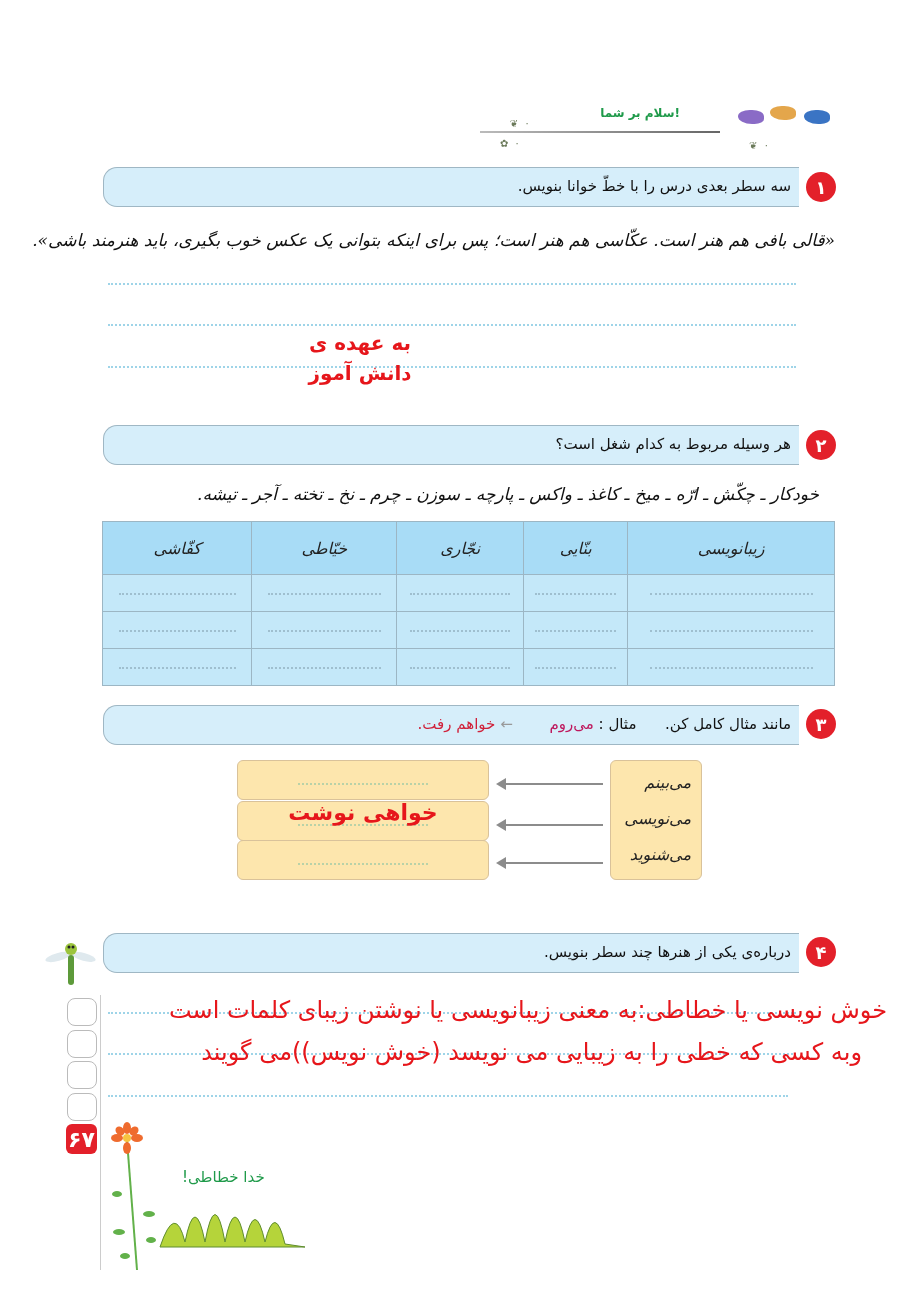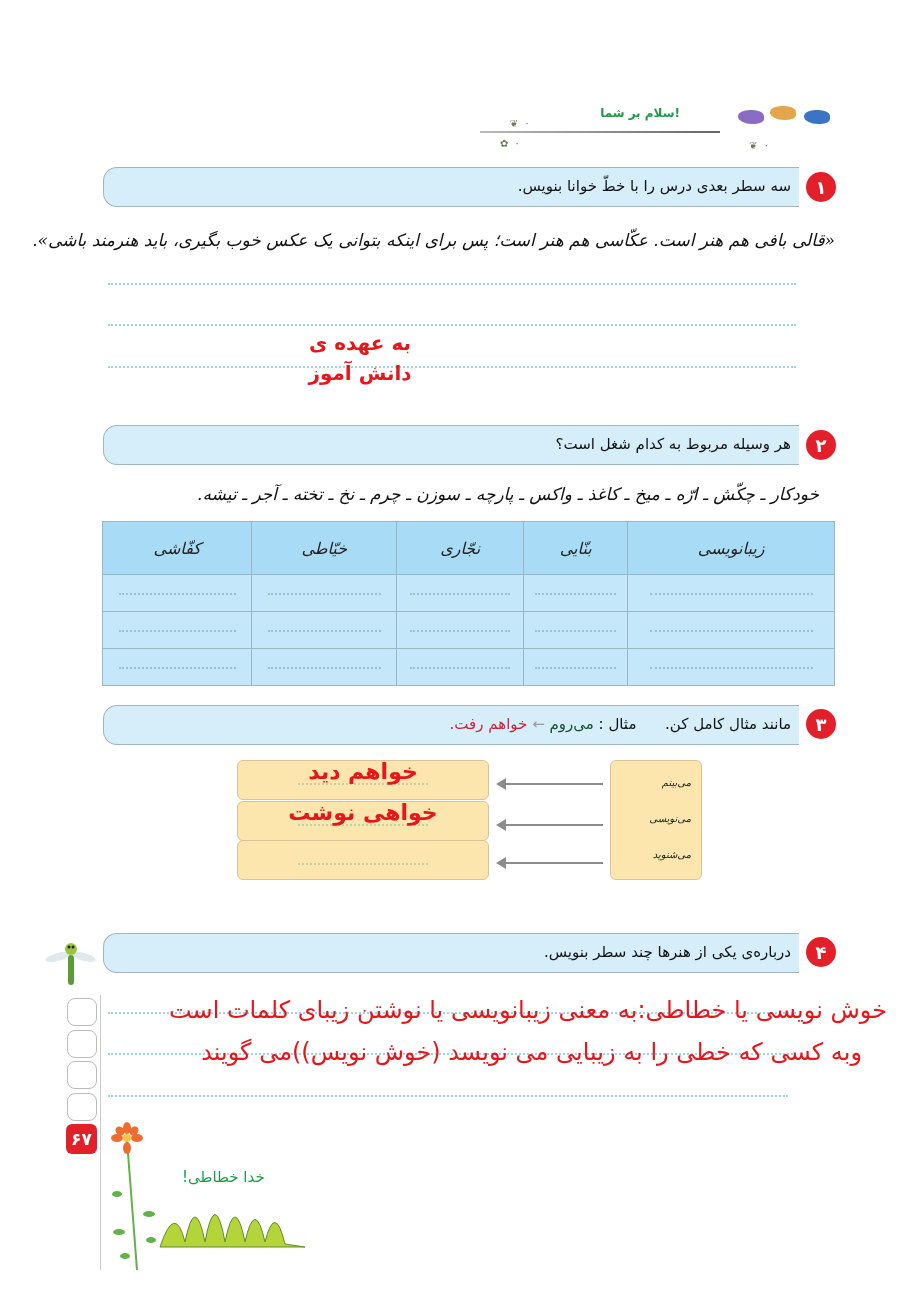--- a/index.html
+++ b/index.html
@@ -30,34 +30,34 @@
   
   table.jobs { position: absolute; left: 102px; top: 521px; width: 733px; border-collapse: collapse; direction: rtl; }
   table.jobs th { background: #a8dcf6; height: 50px; font-family: "DejaVu Serif", serif; font-style: italic;
                   font-weight: normal; font-size: 16px; border: 1.5px solid #9cb6c4; }
   table.jobs td { background: #c4e8f9; height: 34px; border: 1.5px solid #9cb6c4; text-align: center; }
   table.jobs td span { display: inline-block; width: 80%; border-top: 2px dotted #9fbfcf; vertical-align: middle; }
 
   
   .srcbox { left: 610px; top: 760px; width: 92px; height: 120px; background: #fde6ad; border: 1.5px solid #d9c29a;
             border-radius: 6px; box-sizing: border-box; }
-  .srcbox div { font-family: "DejaVu Serif", serif; font-style: italic; font-size: 10px; text-align: right; padding-right: 10px; direction: rtl; height: 36px; line-height: 36px; }
+  .srcbox div { font-family: "DejaVu Serif", serif; font-style: italic; font-size: 16px; text-align: right; padding-right: 10px; direction: rtl; height: 36px; line-height: 36px; }
   .ansbox { left: 237px; width: 252px; height: 40px; background: #fde6ad; border: 1.5px solid #d9c29a;
             border-radius: 6px; box-sizing: border-box; }
   .ansbox .inner-dots { position: absolute; left: 60px; right: 60px; top: 22px; border-top: 2px dotted #b9d2a8; }
   .ansbox .ans { position: absolute; left: 0; right: 0; top: -2px; text-align: center; font-size: 22px; }
   .arrow { left: 498px; width: 105px; height: 2px; background: #8c8c8c; }
   .arrow::before { content: ""; position: absolute; left: -2px; top: -5px; border-right: 10px solid #8c8c8c;
                    border-top: 6px solid transparent; border-bottom: 6px solid transparent; }
 
   
   .vline { left: 100px; top: 995px; width: 1px; height: 275px; background: #ccc; }
   .cbox { left: 67px; width: 30px; height: 28px; border: 1.5px solid #bbb; border-radius: 8px; box-sizing: border-box; background: #fff; }
   .pagenum { left: 66px; top: 1124px; width: 31px; height: 30px; background: #e3202a; border-radius: 6px; color: #fff;
-             font-weight: bold; font-size: 17px; display: flex; align-items: center; justify-content: center; }
+             font-weight: bold; font-size: 22px; display: flex; align-items: center; justify-content: center; }
 </style>
 </head>
 <body>
 
 <div class="abs banner">
   <div class="line"></div>
   <div class="leafdots" style="left:40px;top:22px;">❦ ·</div>
   <div class="leafdots" style="left:30px;top:42px;">✿ ·</div>
   <div class="leafdots" style="right:70px;top:44px;">❦ ·</div>
   <span class="title">سلام بر شما!</span>
@@ -122,40 +122,39 @@
       <td><span></span></td>
     </tr>
   </tbody>
 </table>
 
 <div class="abs qbar" style="top:705px;">
   <span class="qtext">
     <span>مانند مثال کامل کن.</span>
     &nbsp;&nbsp;&nbsp;&nbsp;
     <span>مثال :</span>
-    <span style="color:#14532d;">می‌روم</span>
+    <span style="color:#be185d;margin-left:32px;">می‌روم</span>
     <span style="color:#999;">←</span>
     <span style="color:#d0213a;">خواهم رفت.</span>
   </span>
 </div>
 <div class="abs qnum" style="left:806px;top:709px;">۳</div>
 
 <div class="abs srcbox">
   <div style="margin-top:4px;">می‌بینم</div>
   <div>می‌نویسی</div>
   <div>می‌شنوید</div>
 </div>
 
 <div class="abs arrow" style="top:783px;"></div>
 <div class="abs arrow" style="top:824px;"></div>
 <div class="abs arrow" style="top:862px;"></div>
 
 <div class="abs ansbox" style="top:760px;">
   <div class="inner-dots"></div>
-  <div class="ans answer-red">خواهم دید</div>
 </div>
 <div class="abs ansbox" style="top:801px;padding-left:8px;">
   <div class="inner-dots"></div>
   <div class="ans answer-red">خواهی نوشت</div>
 </div>
 <div class="abs ansbox" style="top:840px;">
   <div class="inner-dots"></div>
 </div>
 
 <div class="abs" style="left:44px;top:937px;width:52px;height:50px;">

